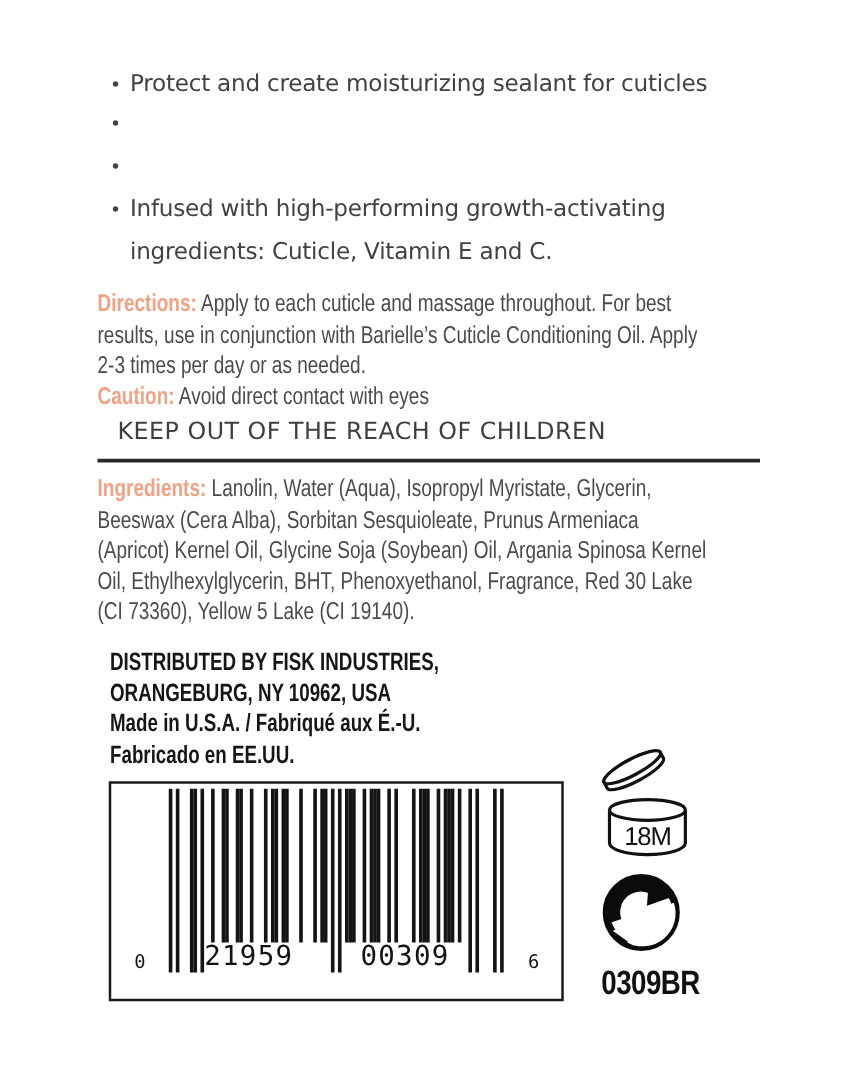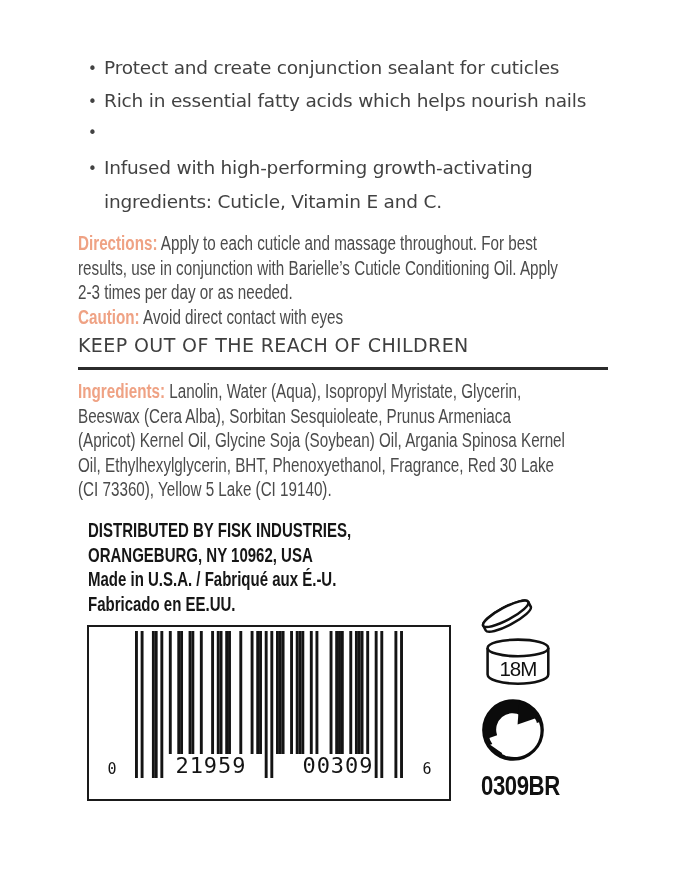--- a/index.html
+++ b/index.html
@@ -31,21 +31,21 @@
     white-space:nowrap;color:var(--body-gray);
     font-size:19.5px;line-height:24.6px;letter-spacing:0px;
   }
   .sec-label{color:var(--accent);font-weight:700;}
 
   .directions{position:absolute;left:78px;top:231px;}
   .ingredients{position:absolute;left:78px;top:379px;}
 
   
   .keepout{
-    position:absolute;left:78px;top:334px;
+    position:absolute;left:94px;top:334px;
     font-family:"DejaVu Sans",sans-serif;
     font-size:19px;letter-spacing:0.4px;color:#3f3f3f;white-space:nowrap;
   }
 
   .divider{
     position:absolute;left:78px;top:367px;width:530px;height:2.6px;
     background:#2b2b2b;
   }
 
   
@@ -80,25 +80,24 @@
   }
 </style>
 </head>
 <body>
 
 <div class="canvas">
 
   <div class="benefits">
     <div class="b-line">
       <span class="b-dot">•</span>
-      <span>Protect and create conjunction sealant for cuticles</span>
-    </div>
-    <div class="b-line">
-      <span class="b-dot">•</span>
-      <span>Rich in essential fatty acids which helps nourish nails</span>
+      <span>Protect and create moisturizing sealant for cuticles</span>
+    </div>
+    <div class="b-line">
+      <span class="b-dot">•</span>
     </div>
     <div class="b-line">
       <span class="b-dot">•</span>
     </div>
     <div class="b-line">
       <span class="b-dot">•</span>
       <span>Infused with high-performing growth-activating</span>
     </div>
     <div class="b-line">
       <span class="b-dot"></span>
@@ -173,22 +172,22 @@
         <rect x="265.96" y="4" width="2.9" height="123" fill="#141414"></rect>
         <rect x="268.78" y="4" width="2.9" height="123" fill="#141414"></rect>
         <rect x="271.60" y="4" width="2.9" height="123" fill="#141414"></rect>
         <rect x="277.24" y="4" width="2.9" height="123" fill="#141414"></rect>
         <rect x="285.70" y="4" width="2.9" height="147" fill="#141414"></rect>
         <rect x="291.34" y="4" width="2.9" height="147" fill="#141414"></rect>
         <rect x="305.44" y="4" width="2.9" height="147" fill="#141414"></rect>
         <rect x="311.08" y="4" width="2.9" height="147" fill="#141414"></rect>
       </svg>
     <span class="bc-digit bc-small" style="left:23px">0</span>
-    <span class="bc-digit bc-big" style="left:122px">21959</span>
-    <span class="bc-digit bc-big" style="left:249px">00309</span>
+    <span class="bc-digit bc-big" style="left:110px">21959</span>
+    <span class="bc-digit bc-big" style="left:235px">00309</span>
     <span class="bc-digit bc-small" style="left:338px">6</span>
   </div>
 
   <svg class="pao" width="78" height="94" viewBox="0 0 78 96">
     <g transform="rotate(-28 30 16)">
       <path d="M 4 15 a 26 6.5 0 0 1 52 0 l 0 5.5 a 26 6.5 0 0 1 -52 0 z" fill="#fff" stroke="#111" stroke-width="2.6"></path>
       <ellipse cx="30" cy="15" rx="26" ry="6.5" fill="#fff" stroke="#111" stroke-width="2.6"></ellipse>
     </g>
     <path d="M 11 50 l 0 27 a 31 9.5 0 0 0 62 0 l 0 -27" fill="#fff" stroke="#111" stroke-width="2.6"></path>
     <ellipse cx="42" cy="50" rx="31" ry="8.5" fill="#fff" stroke="#111" stroke-width="2.6"></ellipse>

